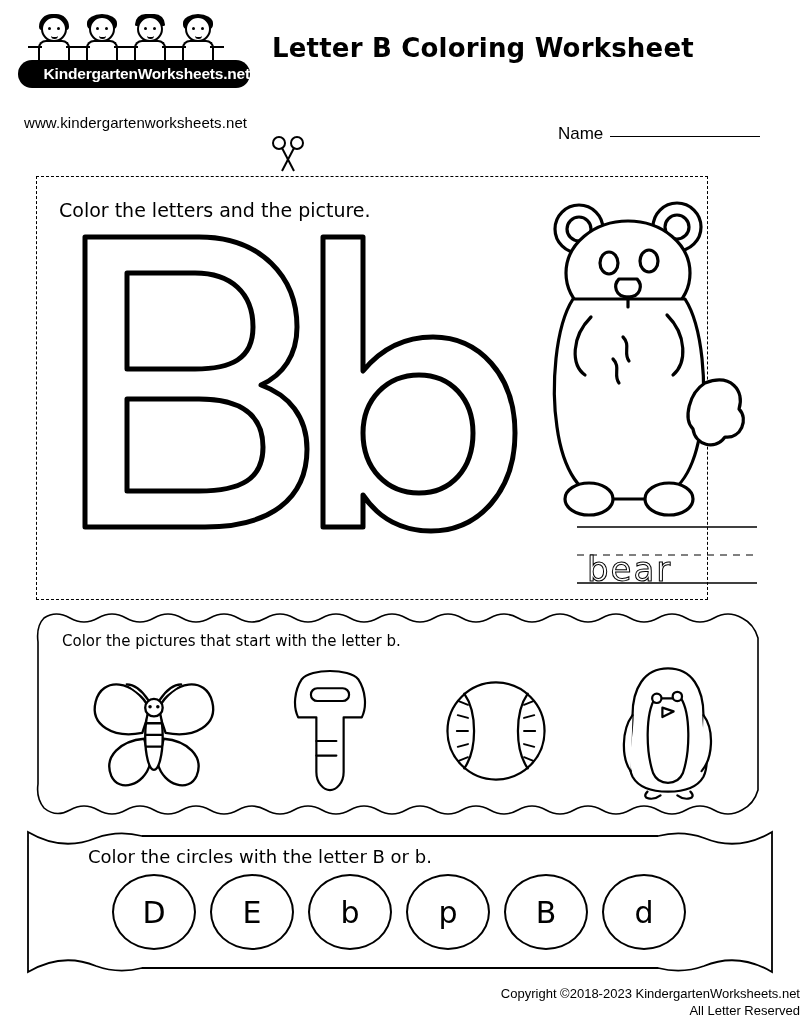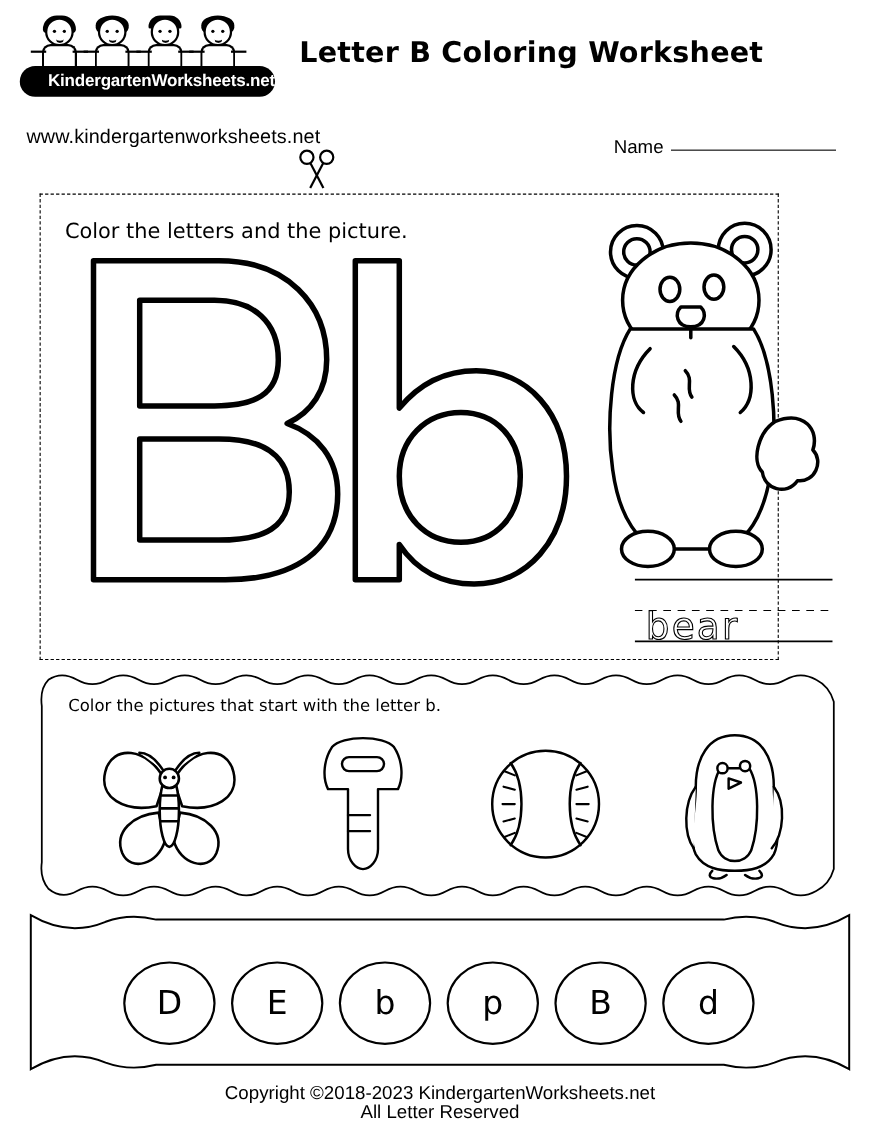--- a/index.html
+++ b/index.html
@@ -122,21 +122,21 @@
     color: #fff;
     font-size: 15.5px;
     font-weight: bold;
     letter-spacing: -0.2px;
     white-space: nowrap;
   }
   .site-url {
     position: absolute;
     left: 24px;
     top: 114px;
-    font-size: 18px;
+    font-size: 15px;
     color: #000;
     letter-spacing: 0.1px;
   }
   .title {
     position: absolute;
     left: 272px;
     top: 33px;
     font-size: 26px;
     font-weight: bold;
     letter-spacing: 0.2px;
@@ -267,22 +267,22 @@
     font-size: 30px;
     font-family: "DejaVu Sans", sans-serif;
   }
 
   
   .footer {
     position: absolute;
     left: 0;
     right: 0;
     top: 985px;
-    text-align: center;
-    font-size: 17px;
+    text-align: right;
+    font-size: 13px;
     line-height: 17px;
   }
 </style>
 </head>
 <body>
 
 <div class="header">
 
   <div class="logo-block">
     <div class="logo-kids">
@@ -486,20 +486,21 @@
     </div>
   </div>
 </div>
 
 <div class="sec3">
   <svg viewBox="0 0 756 152" width="756" height="152" style="position:absolute;left:0;top:0;">
     <path d="M6 6 Q40 26 74 12 Q96 4 120 10 L636 10 Q660 4 682 12 Q716 26 750 6
              L750 146 Q716 126 682 140 Q660 148 636 142 L120 142 Q96 148 74 140 Q40 126 6 146 Z" fill="none" stroke="#000" stroke-width="1.8"></path>
   </svg>
 
+  <div class="instr">Color the circles with the letter B or b.</div>
 
   <div class="circles">
     <div class="circle">D</div>
     <div class="circle">E</div>
     <div class="circle">b</div>
     <div class="circle">p</div>
     <div class="circle">B</div>
     <div class="circle">d</div>
   </div>
 </div>

